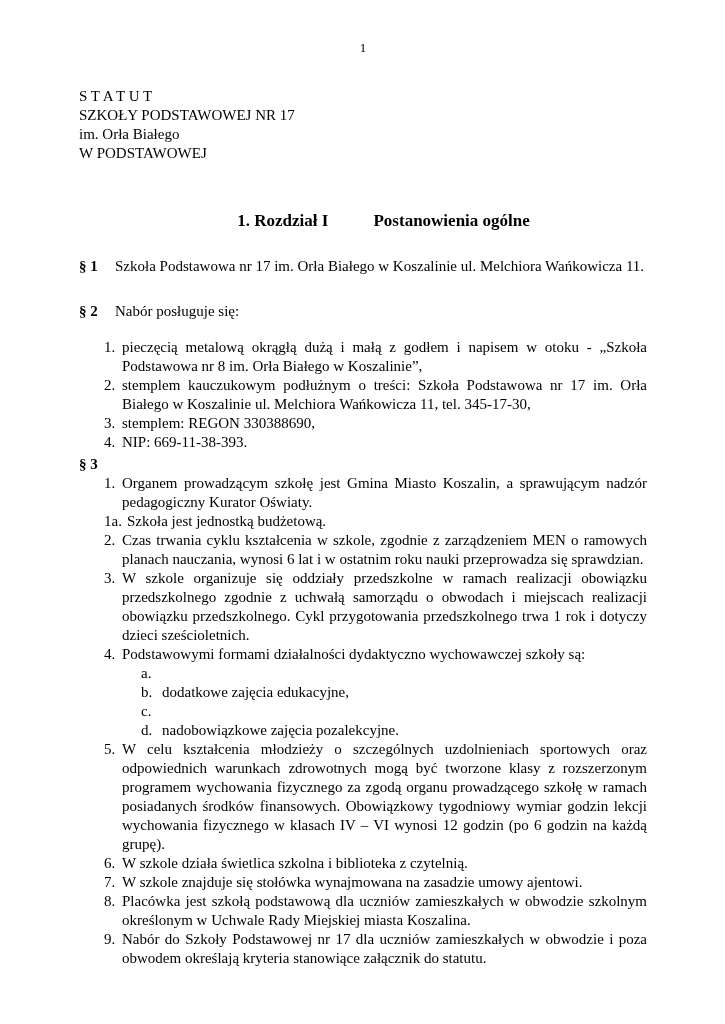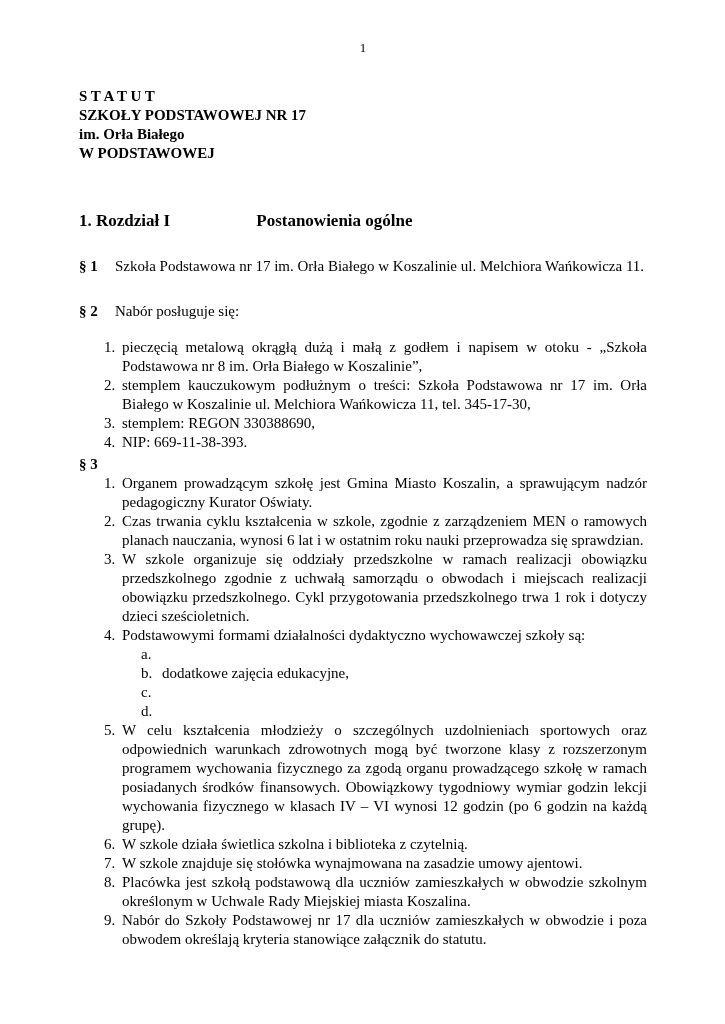--- a/index.html
+++ b/index.html
@@ -20,30 +20,31 @@
     line-height: 19px;
     color: #000000;
     overflow: hidden;
   }
   .page-number {
     text-align: center;
     font-size: 13px;
     margin-bottom: 30px;
   }
   .doc-header {
-    font-weight: bold;
+    font-weight: normal;
   }
   .doc-header .hline {
     display: block;
   }
   .chapter-heading {
     margin-top: 47px;
     font-size: 17px;
     font-weight: bold;
     line-height: 21px;
+    text-align: center;
   }
   .chapter-heading .ch-left {
     display: inline-block;
     width: 173px;
   }
   .section {
     margin-top: 26px;
     display: flex;
   }
   .section .sec-label {
@@ -135,20 +136,24 @@
     </div>
   </div>
 
   <div class="sec-label-solo">§ 3</div>
 
   <div class="list tight">
     <div class="li">
       <span class="li-num">1.</span>
       <span class="li-text">Organem prowadzącym szkołę jest Gmina Miasto Koszalin, a sprawującym nadzór pedagogiczny Kurator Oświaty.</span>
     </div>
+    <div class="li wide-num">
+      <span class="li-num">1a.</span>
+      <span class="li-text">Szkoła jest jednostką budżetową.</span>
+    </div>
     <div class="li">
       <span class="li-num">2.</span>
       <span class="li-text">Czas trwania cyklu kształcenia w szkole, zgodnie z zarządzeniem MEN o ramowych planach nauczania, wynosi 6 lat i w ostatnim roku nauki przeprowadza się sprawdzian.</span>
     </div>
     <div class="li">
       <span class="li-num">3.</span>
       <span class="li-text">W szkole organizuje się oddziały przedszkolne w ramach realizacji obowiązku przedszkolnego zgodnie z uchwałą samorządu o obwodach i miejscach realizacji obowiązku przedszkolnego. Cykl przygotowania przedszkolnego trwa 1 rok i dotyczy dzieci sześcioletnich.</span>
     </div>
     <div class="li">
       <span class="li-num">4.</span>
@@ -159,20 +164,21 @@
     </div>
     <div class="li sub">
       <span class="li-num">b.</span>
       <span class="li-text">dodatkowe zajęcia edukacyjne,</span>
     </div>
     <div class="li sub">
       <span class="li-num">c.</span>
     </div>
     <div class="li sub">
       <span class="li-num">d.</span>
+      <span class="li-text">nadobowiązkowe zajęcia pozalekcyjne.</span>
     </div>
     <div class="li">
       <span class="li-num">5.</span>
       <span class="li-text">W celu kształcenia młodzieży o szczególnych uzdolnieniach sportowych oraz odpowiednich warunkach zdrowotnych mogą być tworzone klasy z rozszerzonym programem wychowania fizycznego za zgodą organu prowadzącego szkołę w ramach posiadanych środków finansowych. Obowiązkowy tygodniowy wymiar godzin lekcji wychowania fizycznego w klasach IV – VI wynosi 12 godzin (po 6 godzin na każdą grupę).</span>
     </div>
     <div class="li">
       <span class="li-num">6.</span>
       <span class="li-text">W szkole działa świetlica szkolna i biblioteka z czytelnią.</span>
     </div>
     <div class="li">

